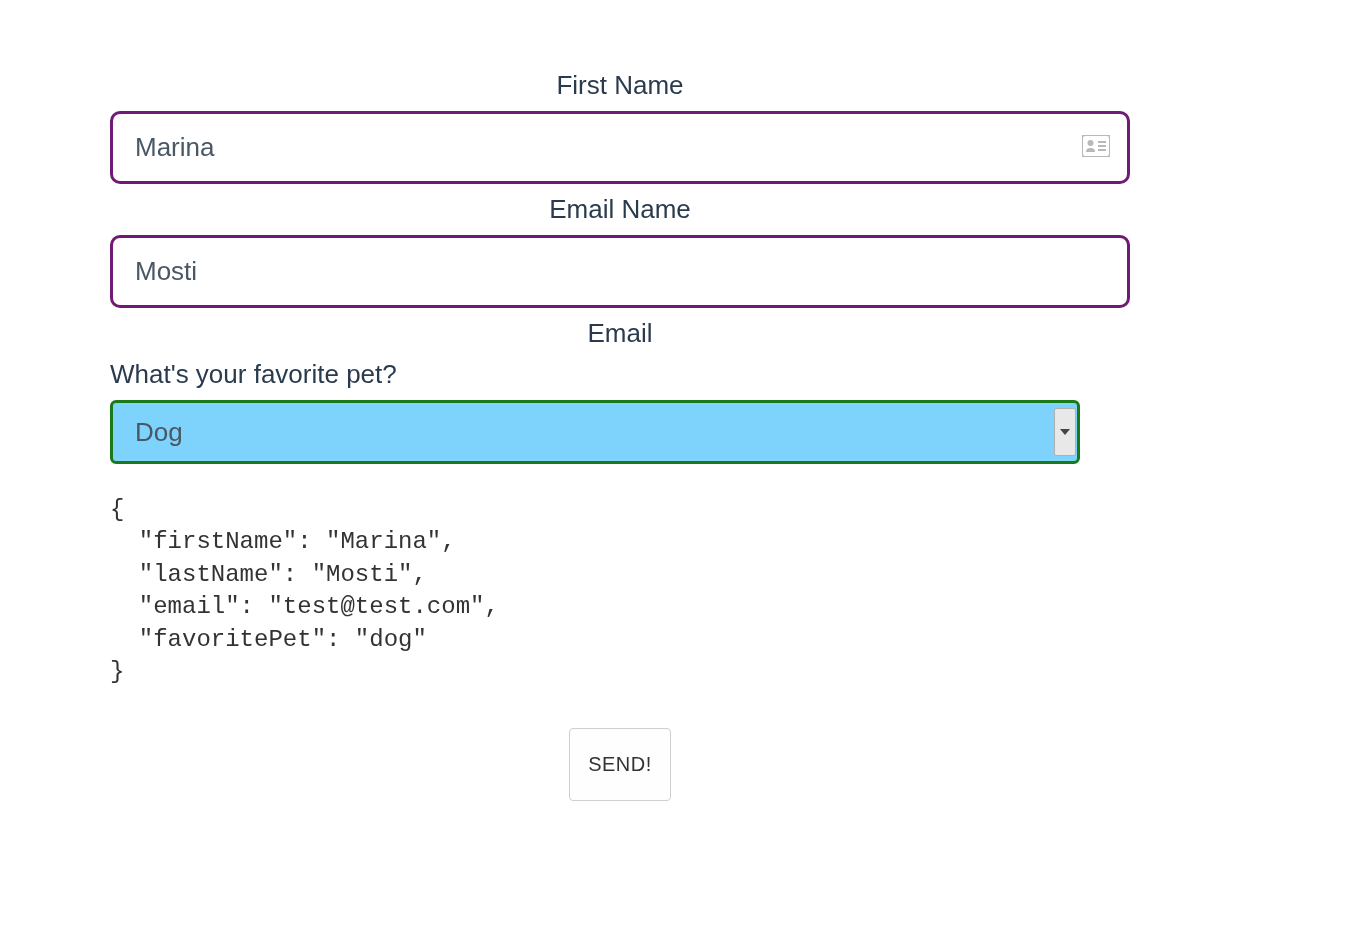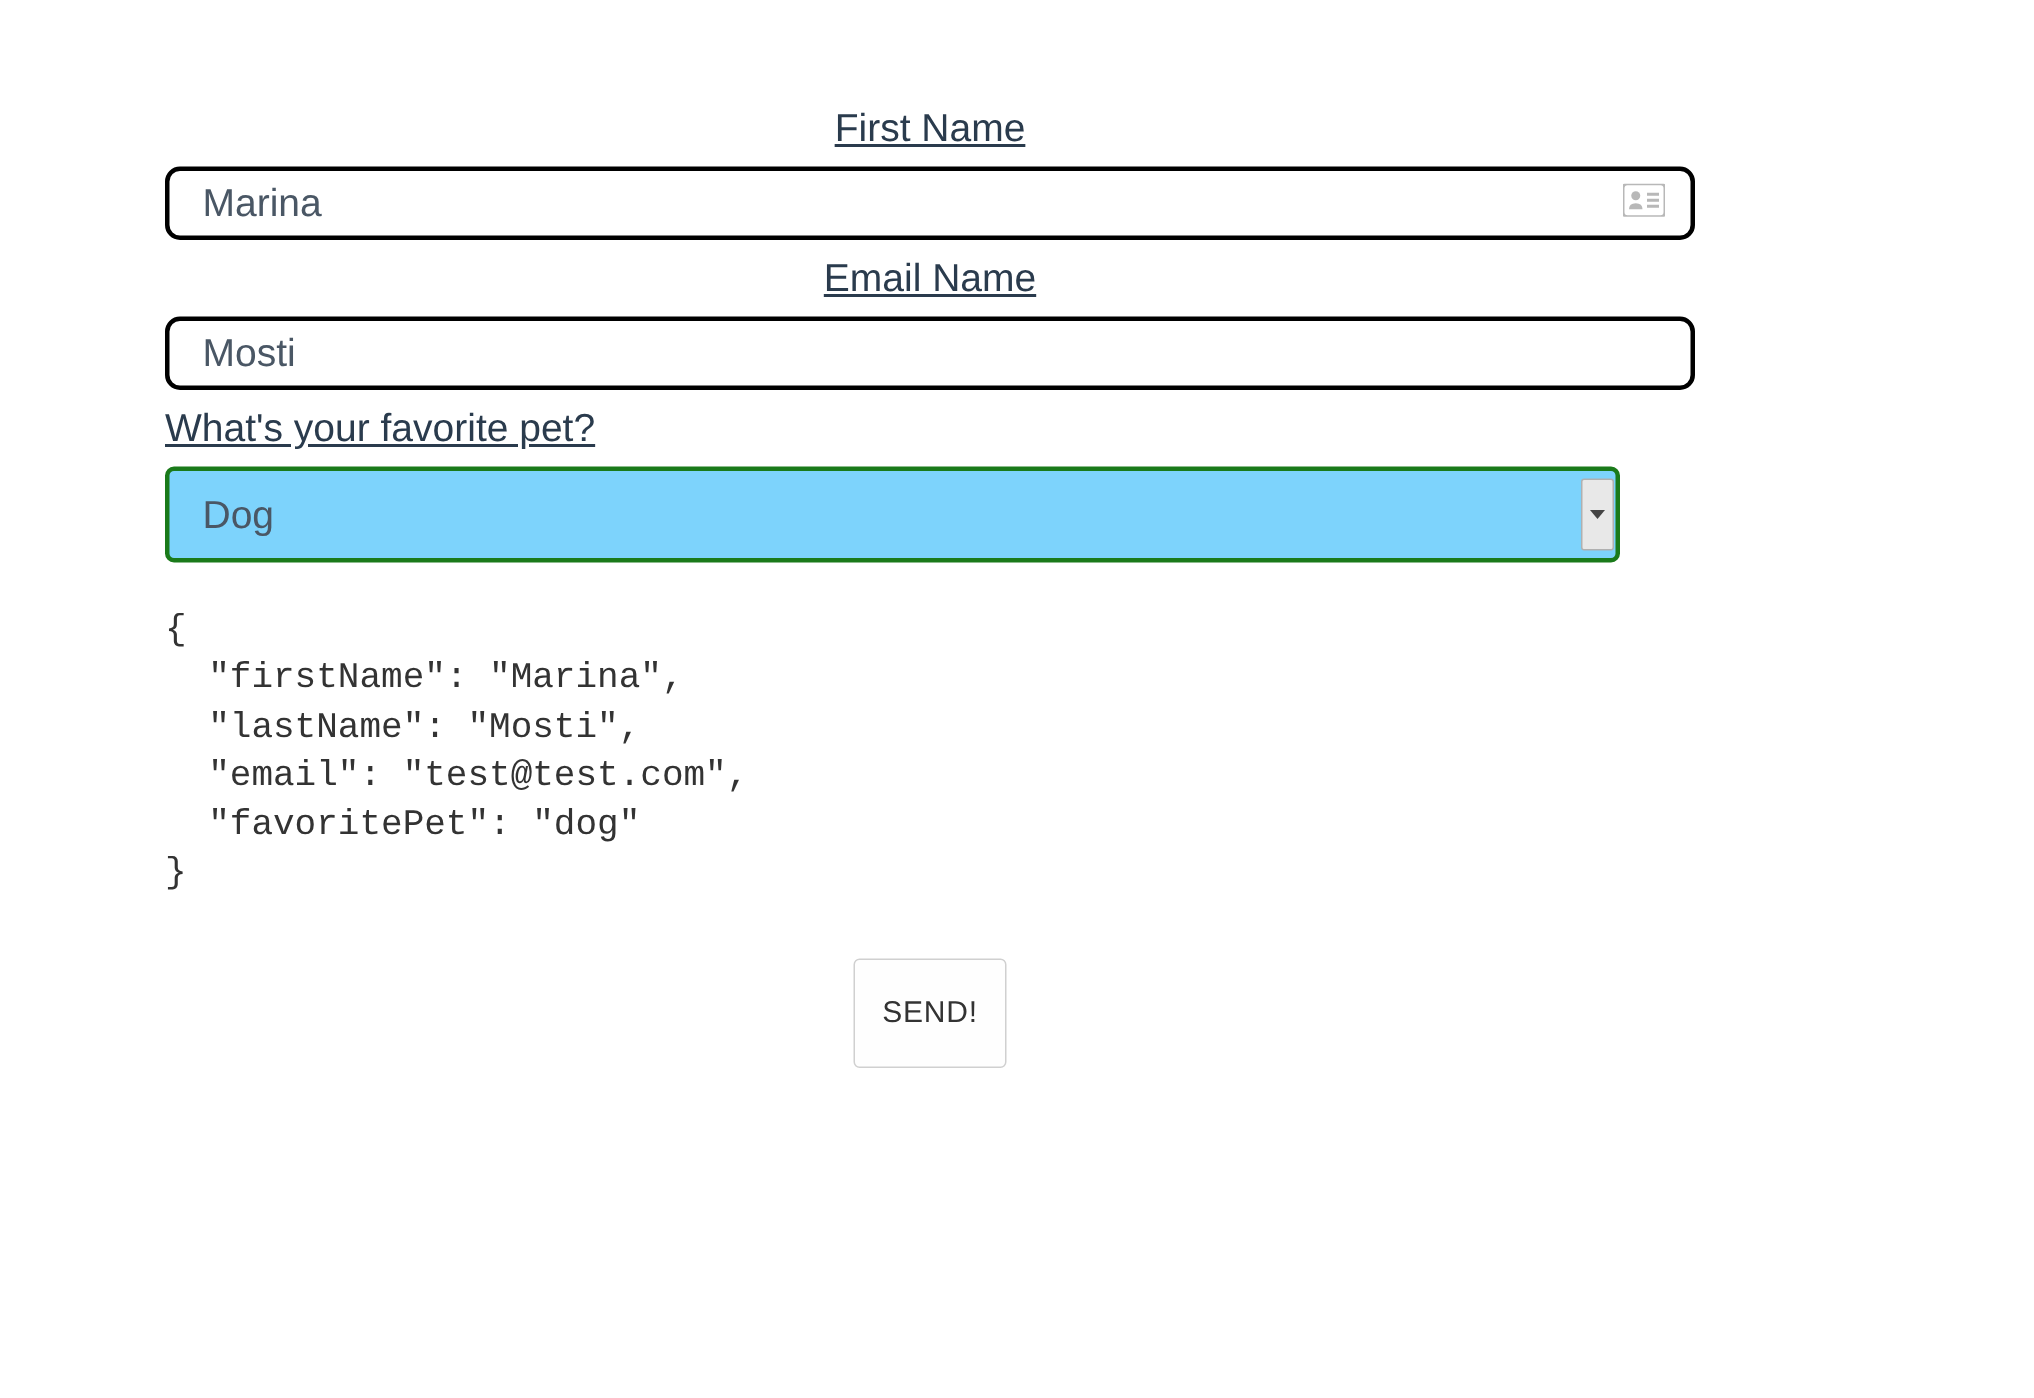--- a/index.html
+++ b/index.html
@@ -21,32 +21,31 @@
       margin-bottom: 10px;
       text-align: center;
     }
     .form-label {
       display: block;
       font-size: 26px;
       color: #2a3b4d;
       font-weight: 400;
       margin-bottom: 10px;
       text-align: center;
-      text-decoration: underline;
     }
     .input-wrapper {
       position: relative;
       width: 100%;
     }
     .form-input {
       width: 100%;
-      padding: 6px 22px;
+      padding: 18px 22px;
       font-size: 26px;
       color: #4a5765;
-      border: 3px solid #000000;
+      border: 3px solid #701a75;
       border-radius: 10px;
       background: #ffffff;
       outline: none;
       font-family: inherit;
     }
     .contact-icon {
       position: absolute;
       right: 20px;
       top: 50%;
       transform: translateY(-50%);
@@ -142,20 +141,21 @@
   </div>
 
   <div class="form-group">
     <label class="form-label">Email Name</label>
     <div class="input-wrapper">
       <input type="text" class="form-input" value="Mosti" style="">
     </div>
   </div>
 
   <div class="form-group">
+    <label class="form-label">Email</label>
   </div>
 
   <div class="form-group" style="text-align:left;">
     <label class="form-label" style="text-align:left;">What's your favorite pet?</label>
     <div class="select-wrapper">
       <select class="form-select">
         <option>Dog</option>
       </select>
       <span class="select-arrow-box"></span>
     </div>

